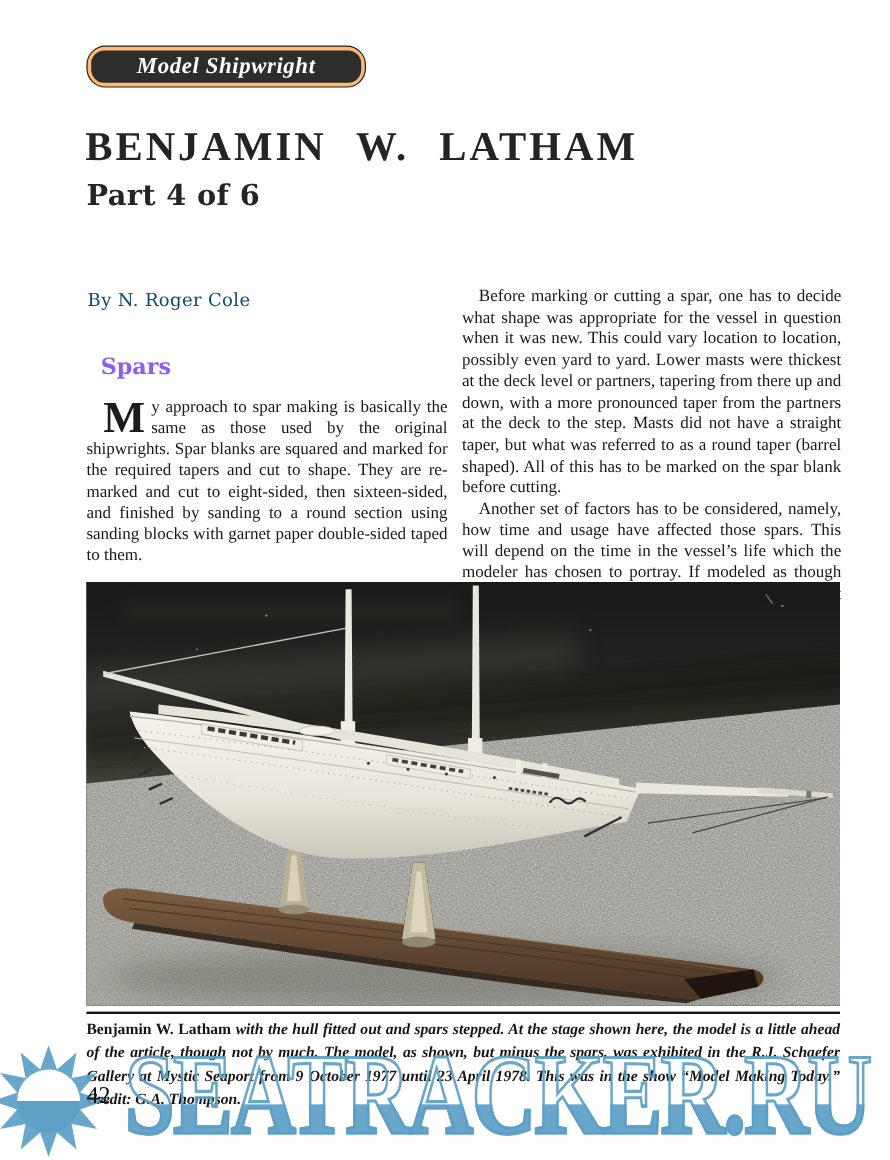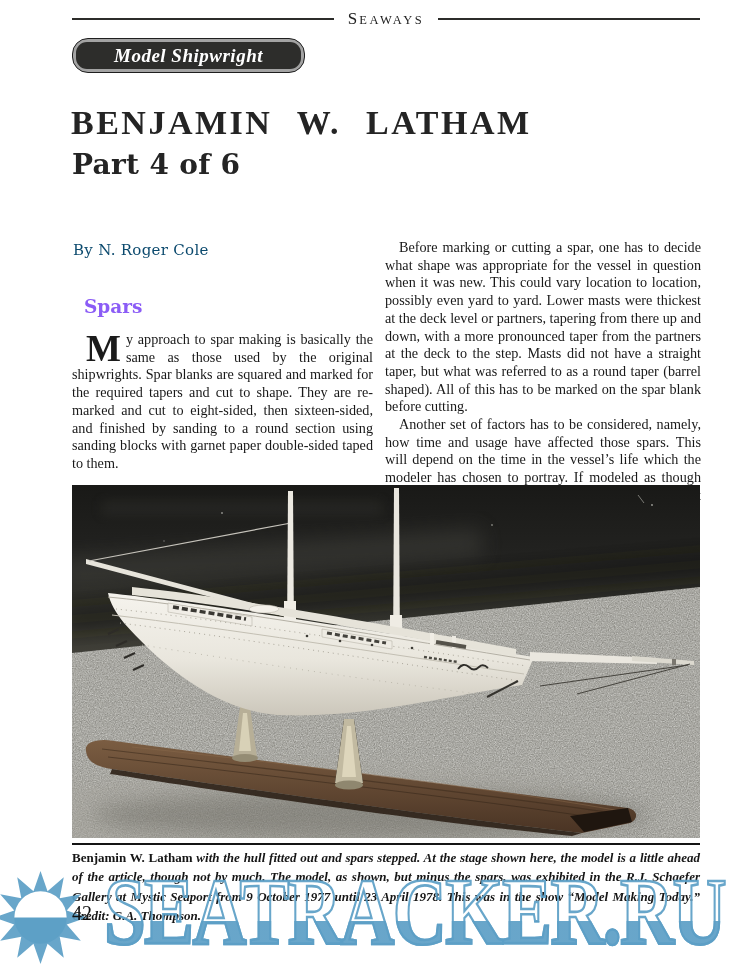--- a/index.html
+++ b/index.html
@@ -8,30 +8,30 @@
 
   
   .masthead{position:absolute;top:9px;left:72px;width:628px;display:flex;align-items:center;}
   .masthead .rule{flex:1;height:2px;background:#2c2c2a;}
   .masthead .word{margin:0 14px;color:#222;white-space:nowrap;letter-spacing:2px;}
   .masthead .cap{font-size:17px;}
   .masthead .smallcaps{font-size:12.5px;letter-spacing:2.5px;}
 
   
   .badge{position:absolute;top:38px;left:72px;width:233px;height:35px;box-sizing:border-box;
-         border:1.6px solid #1f1f1f;border-radius:16px;padding:2.6px;background:#a3a3a3;}
+         border:1.6px solid #1f1f1f;border-radius:16px;padding:2.6px;background:#fdba74;}
   .badge-inner{width:100%;height:100%;background:#2d2d2b;border-radius:11px;
          display:flex;align-items:center;justify-content:center;}
   .badge-label{color:#ffffff;font-style:italic;font-weight:bold;font-size:19px;
          font-family:"Liberation Serif",serif;letter-spacing:.5px;}
 
   
   .title{position:absolute;top:104px;left:71px;font-weight:bold;font-size:34px;line-height:38px;
          letter-spacing:2.5px;word-spacing:14px;color:#242424;font-family:"Liberation Serif",serif;}
-  .subtitle{position:absolute;top:148px;left:72px;font-weight:bold;font-size:28px;color:#242424;
+  .subtitle{position:absolute;top:148px;left:72px;font-weight:bold;font-size:24px;color:#242424;
          font-family:"DejaVu Serif",serif;letter-spacing:.3px;}
   .byline{position:absolute;top:241px;left:73px;font-size:15px;color:#0c4a6e;
          font-family:"DejaVu Serif",serif;letter-spacing:.3px;}
   .section-heading{position:absolute;top:296px;left:84px;font-weight:bold;font-size:18.5px;
          color:#8b5cf6;font-family:"DejaVu Serif",serif;}
 
   
   .col-left{position:absolute;top:331px;left:72px;width:301px;}
   .col-right{position:absolute;top:239px;left:385px;width:316px;}
   .body-p{margin:0;font-size:14.2px;line-height:17.7px;text-align:justify;color:#181818;}
@@ -63,25 +63,20 @@
          color:transparent;
          background:linear-gradient(to bottom,rgba(255,255,255,0) 0 59%,rgba(93,159,198,.93) 59% 100%);
          -webkit-background-clip:text;background-clip:text;
          -webkit-text-stroke:2.6px rgba(93,159,198,.93);}
 </style>
 </head>
 <body>
 
 <div class="page">
 
-  <div class="masthead">
-    <div class="rule"></div>
-    <div class="word"><span class="cap">S</span><span class="smallcaps">EAWAYS</span></div>
-    <div class="rule"></div>
-  </div>
 
   <div class="badge">
     <div class="badge-inner">
       <span class="badge-label">Model Shipwright</span>
     </div>
   </div>
 
   <div class="title">BENJAMIN W. LATHAM</div>
   <div class="subtitle">Part 4 of 6</div>
   <div class="byline">By N. Roger Cole</div>

